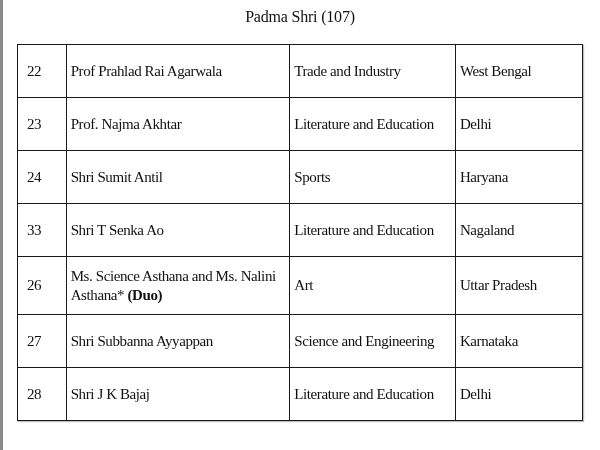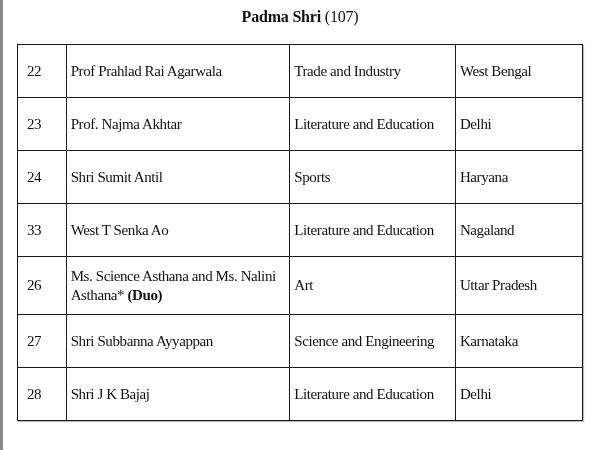--- a/index.html
+++ b/index.html
@@ -26,21 +26,21 @@
     .title {
       position: absolute;
       left: 0;
       top: 8px;
       width: 600px;
       text-align: center;
       font-size: 16px;
       letter-spacing: -0.2px;
     }
     .title .bold {
-      font-weight: bold;
+      font-weight: normal;
     }
     table.awards {
       position: absolute;
       left: 17px;
       top: 44px;
       width: 566px;
       border-collapse: collapse;
       font-size: 15px;
       letter-spacing: -0.4px;
       box-shadow: 1px 1px 1px rgba(0,0,0,0.25);
@@ -87,21 +87,21 @@
       <td class="state">Delhi</td>
     </tr>
     <tr>
       <td class="num">24</td>
       <td class="name">Shri Sumit Antil</td>
       <td class="field">Sports</td>
       <td class="state">Haryana</td>
     </tr>
     <tr>
       <td class="num">33</td>
-      <td class="name">West T Senka Ao</td>
+      <td class="name">Shri T Senka Ao</td>
       <td class="field">Literature and Education</td>
       <td class="state">Nagaland</td>
     </tr>
     <tr class="tall">
       <td class="num">26</td>
       <td class="name">
         <span>Ms. Science Asthana and Ms. Nalini Asthana*</span>
         <span class="duo">(Duo)</span>
       </td>
       <td class="field">Art</td>

